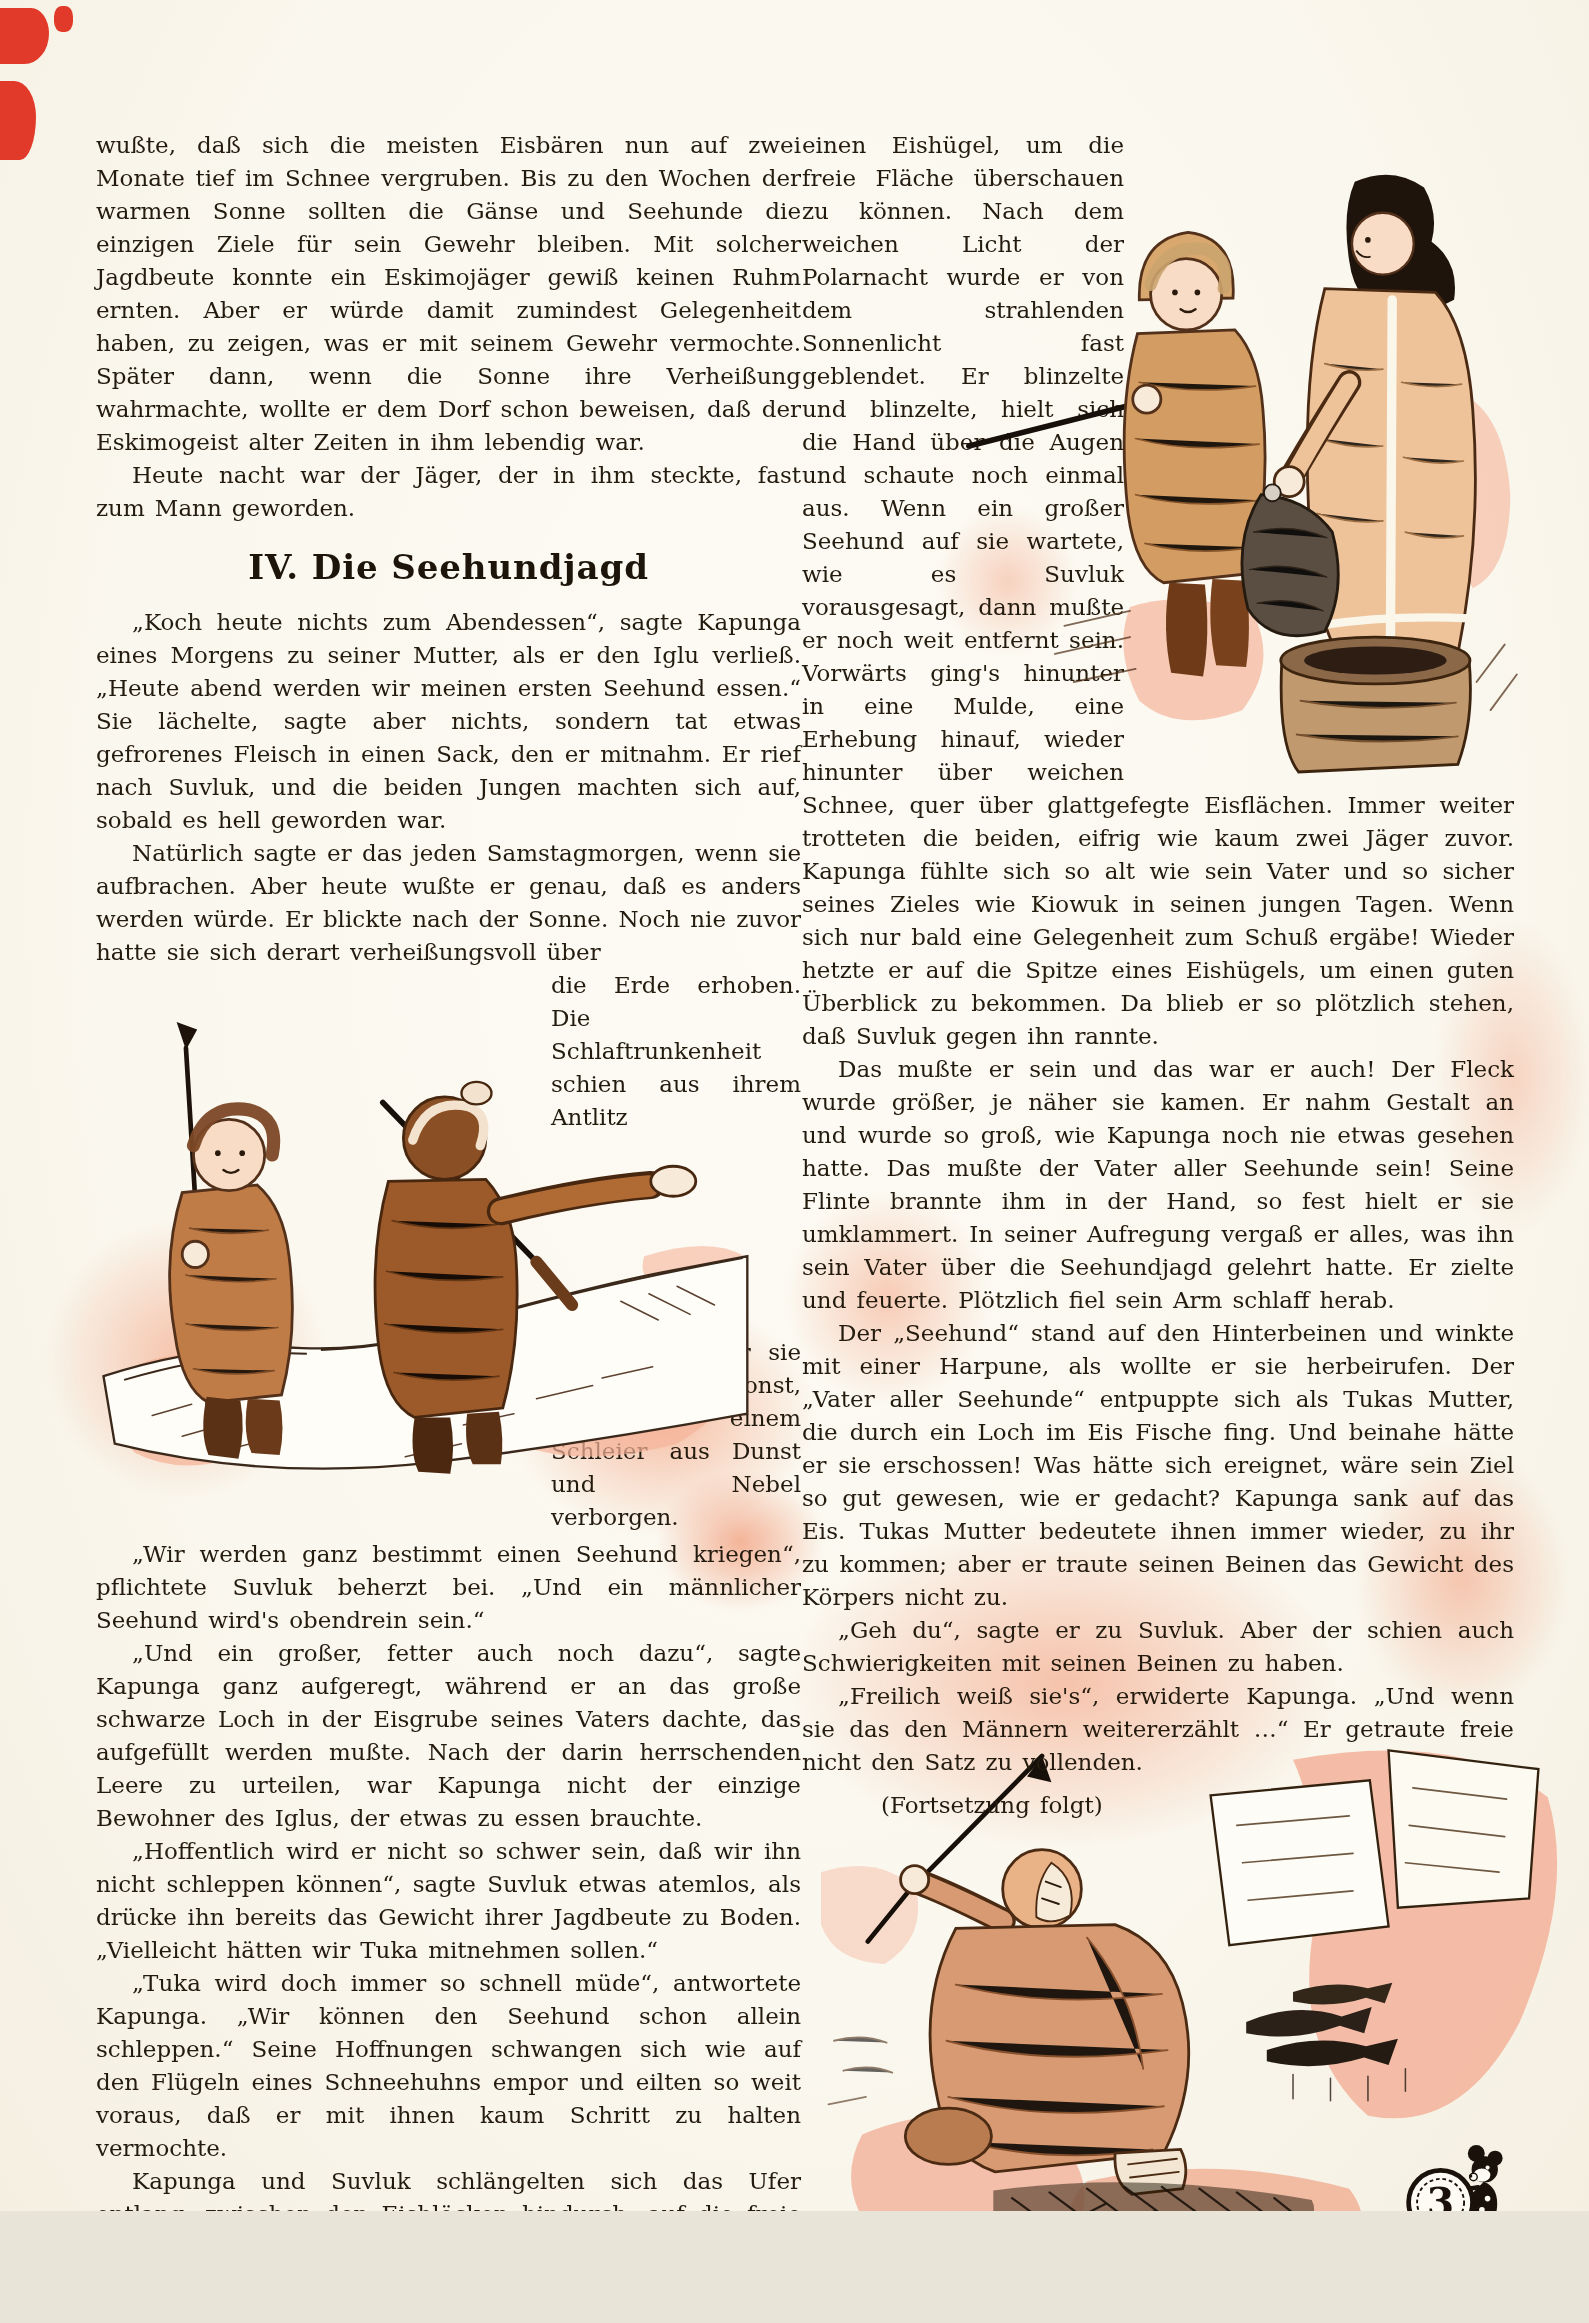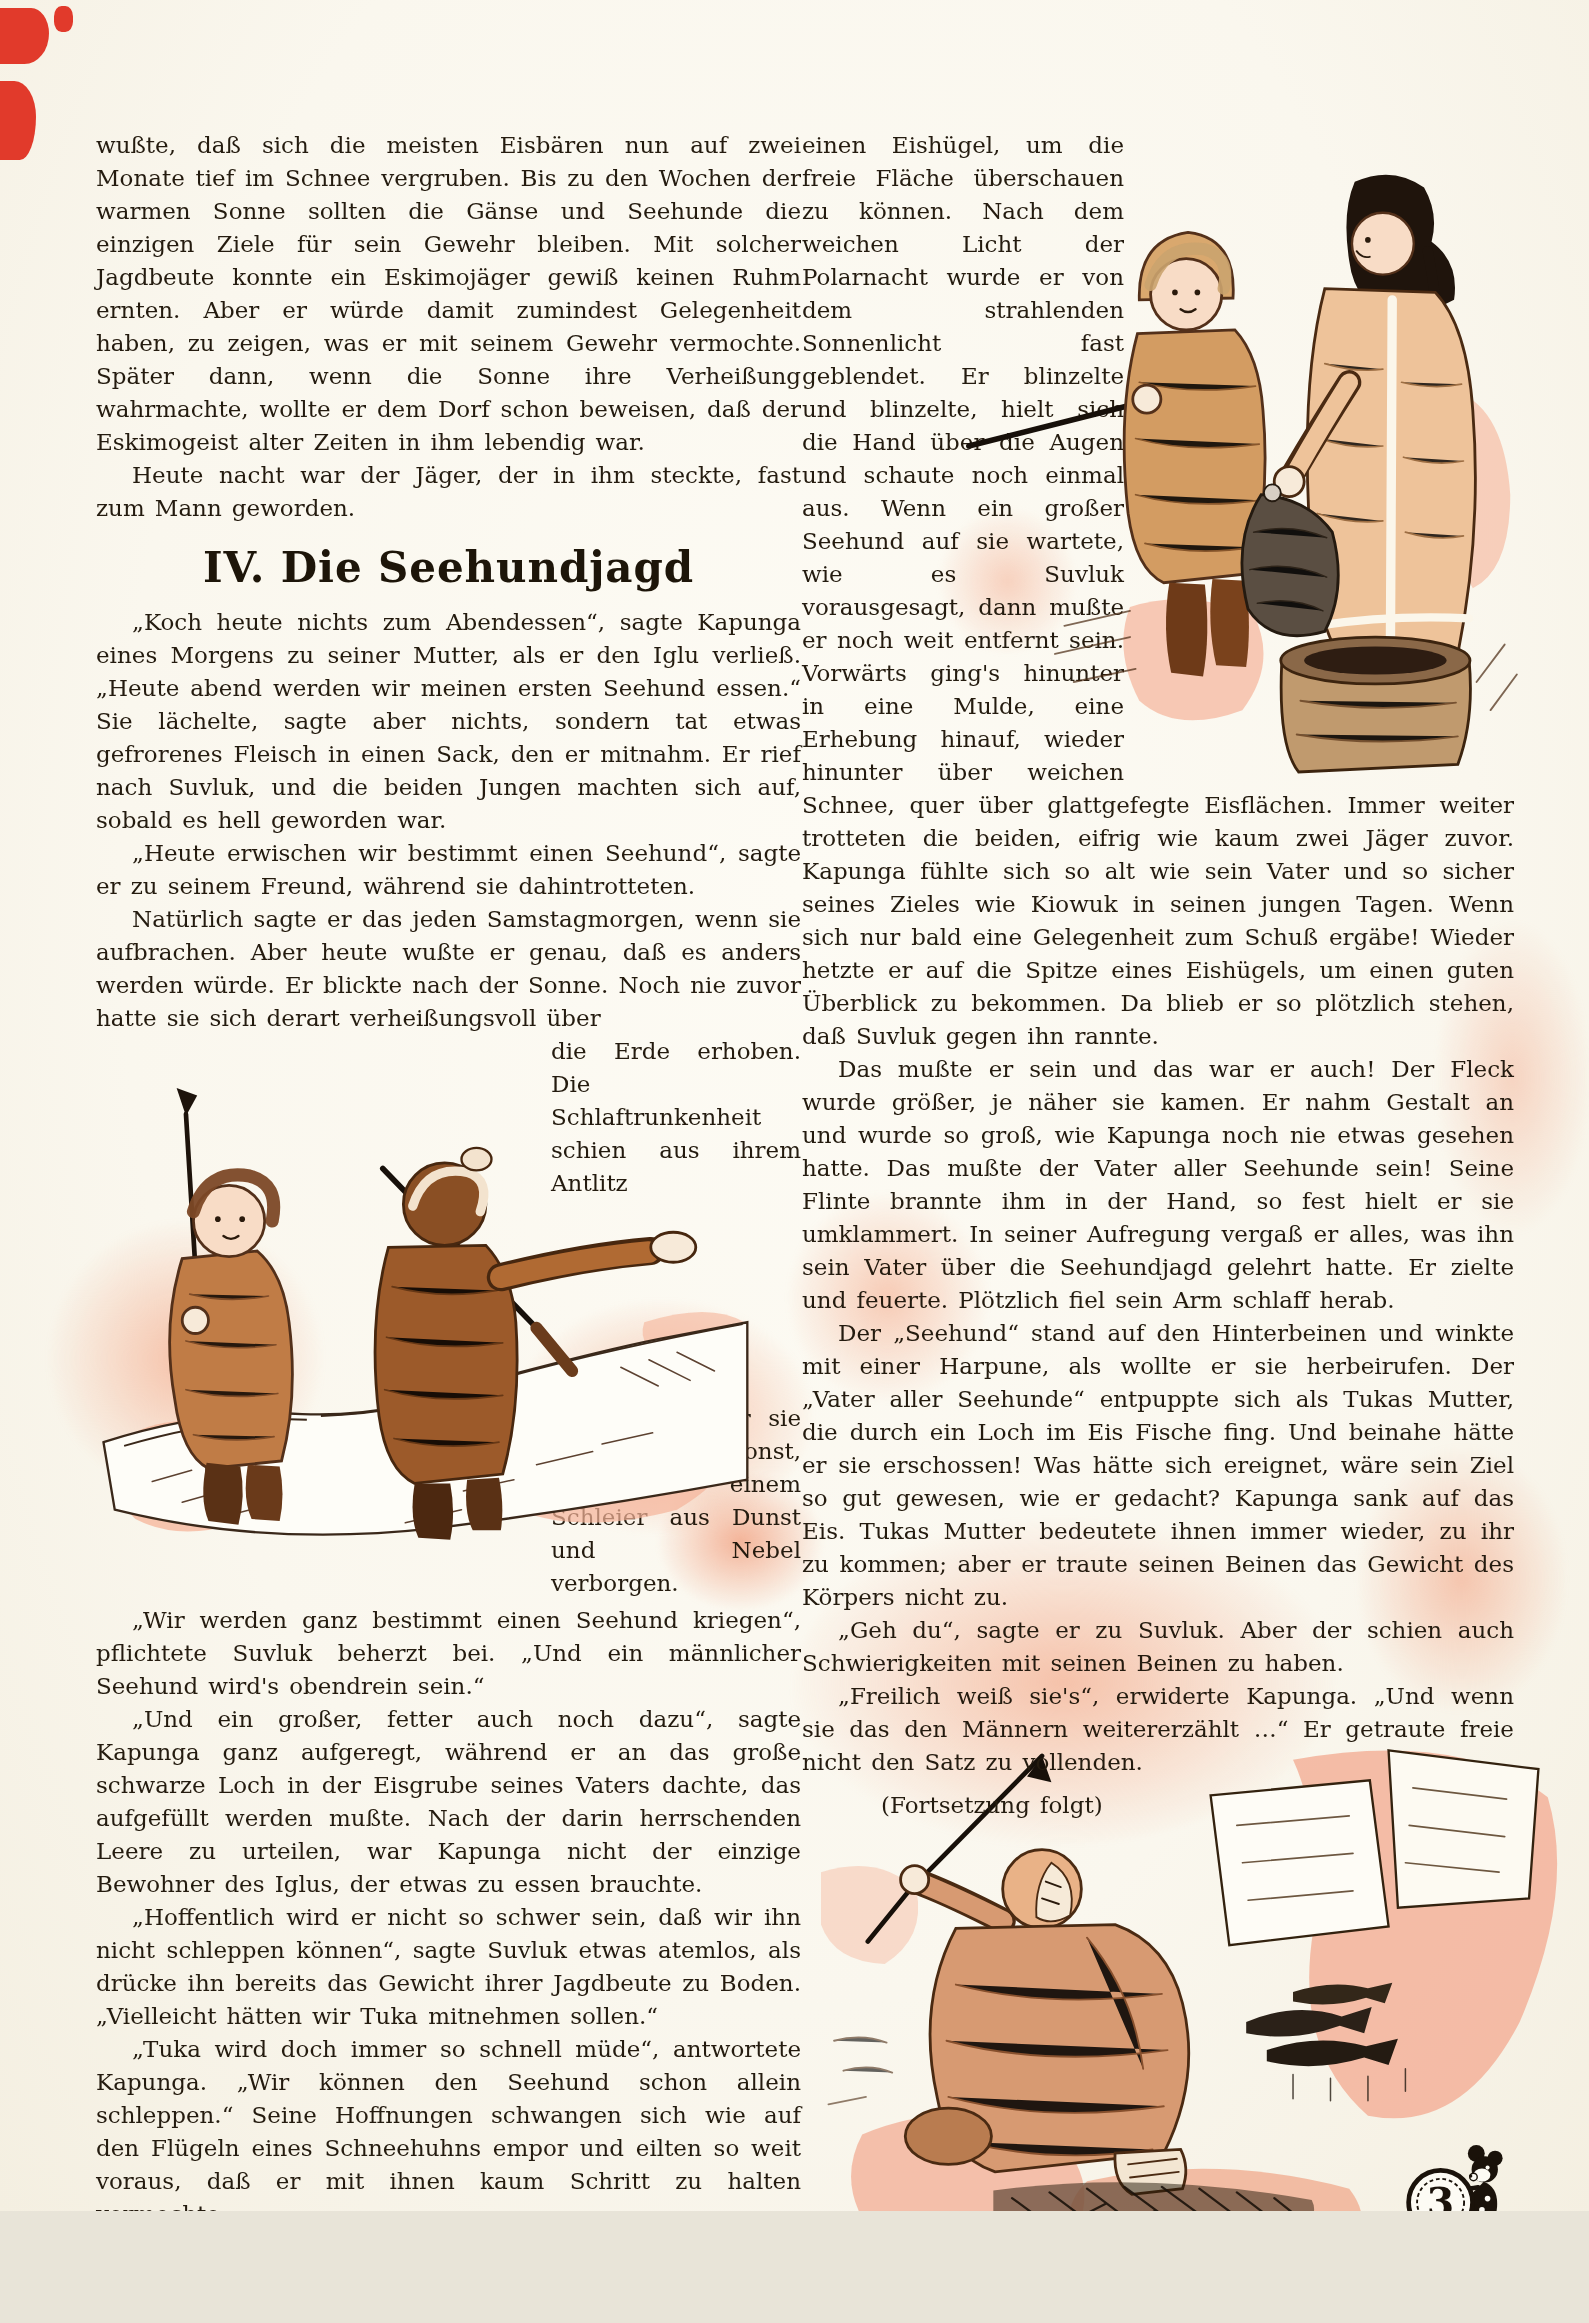--- a/index.html
+++ b/index.html
@@ -7,21 +7,21 @@
     position:relative;width:1589px;height:2211px;overflow:hidden;
     background:radial-gradient(ellipse at 50% 40%, #fdfbf4 0%, #faf7ee 60%, #f4efe1 100%);
     font-family:"DejaVu Serif","Liberation Serif",serif;color:#241b0f;padding-left:9px;
   }
   .col{position:absolute;text-align:justify;z-index:2;}
   .col-left{left:96px;top:129px;width:705px;font-size:23px;line-height:33px;}
   .col-right{left:802px;top:129px;width:712px;font-size:23px;line-height:33px;}
   .para{margin:0;word-spacing:2.8px;}
   .ind{text-indent:36px;}
   h1.head{
-    font-size:42px;line-height:51px;text-align:center;font-weight:700;
+    font-size:34px;line-height:51px;text-align:center;font-weight:700;
     letter-spacing:0.9px;margin:17px 0 13px 0;color:#1d1509;
   }
   .floatA{float:left;width:440px;height:525px;margin:5.6px 15px 3.7px 0;position:relative;}
   .floatA svg{position:absolute;left:0;top:0;overflow:visible;}
   .floatB{float:right;width:375px;height:646px;margin:0 0 7.5px 15px;position:relative;}
   .floatB svg{position:absolute;left:-187px;top:-28px;overflow:visible;}
   .gap{margin-top:169px;}
   .clearL{clear:left;padding-top:3.7px;}
   .cont-note{margin:10px 0 0 79px;text-align:left;text-indent:0;}
   .ill-abs{position:absolute;z-index:1;}
@@ -45,21 +45,20 @@
   <div class="wash" style="left:792px;top:1518px;width:543px;height:328px;background:radial-gradient(ellipse,rgba(242,158,124,0.6),rgba(242,158,124,0) 72%);"></div>
   <div class="wash" style="left:1354px;top:1443px;width:215px;height:272px;background:radial-gradient(ellipse,rgba(242,158,124,0.55),rgba(242,158,124,0) 70%);"></div>
   <div class="wash" style="left:937px;top:506px;width:141px;height:150px;background:radial-gradient(ellipse,rgba(243,170,140,0.5),rgba(243,170,140,0) 70%);"></div>
   <div class="wash" style="left:1433px;top:918px;width:159px;height:319px;background:radial-gradient(ellipse,rgba(243,170,140,0.45),rgba(243,170,140,0) 70%);"></div>
 
   <div class="col col-left">
     <p class="para">wußte, daß sich die meisten Eisbären nun auf zwei Monate tief im Schnee vergruben. Bis zu den Wochen der warmen Sonne sollten die Gänse und Seehunde die einzigen Ziele für sein Gewehr bleiben. Mit solcher Jagdbeute konnte ein Eskimojäger gewiß keinen Ruhm ernten. Aber er würde damit zumindest Gelegenheit haben, zu zeigen, was er mit seinem Gewehr vermochte. Später dann, wenn die Sonne ihre Verheißung wahrmachte, wollte er dem Dorf schon beweisen, daß der Eskimogeist alter Zeiten in ihm lebendig war.</p>
     <p class="para ind">Heute nacht war der Jäger, der in ihm steckte, fast zum Mann geworden.</p>
     <h1 class="head">IV. Die Seehundjagd</h1>
     <p class="para ind">„Koch heute nichts zum Abendessen“, sagte Kapunga eines Morgens zu seiner Mutter, als er den Iglu verließ. „Heute abend werden wir meinen ersten Seehund essen.“ Sie lächelte, sagte aber nichts, sondern tat etwas gefrorenes Fleisch in einen Sack, den er mitnahm. Er rief nach Suvluk, und die beiden Jungen machten sich auf, sobald es hell geworden war.</p>
-    <p class="para ind">„Heute erwischen wir bestimmt einen Seehund“, sagte er zu seinem Freund, während sie dahintrotteten.</p>
     <p class="para ind">Natürlich sagte er das jeden Samstagmorgen, wenn sie aufbrachen. Aber heute wußte er genau, daß es anders werden würde. Er blickte nach der Sonne. Noch nie zuvor hatte sie sich derart verheißungsvoll über</p>
 
     <div>
       <div class="floatA">
         <svg width="656" height="525" viewBox="0 0 700 560">
 
           <path d="M20 430 Q80 388 155 418 Q225 448 182 502 Q100 540 42 510 Q0 470 20 430 Z" fill="#f5b49a" opacity="0.75"></path>
           <path d="M420 420 Q520 388 640 418 Q705 450 620 500 Q500 532 430 490 Q395 455 420 420 Z" fill="#f5b49a" opacity="0.7"></path>
           <path d="M585 300 Q655 278 692 300 Q694 338 620 342 Q575 330 585 300 Z" fill="#f5b49a" opacity="0.6"></path>
 

